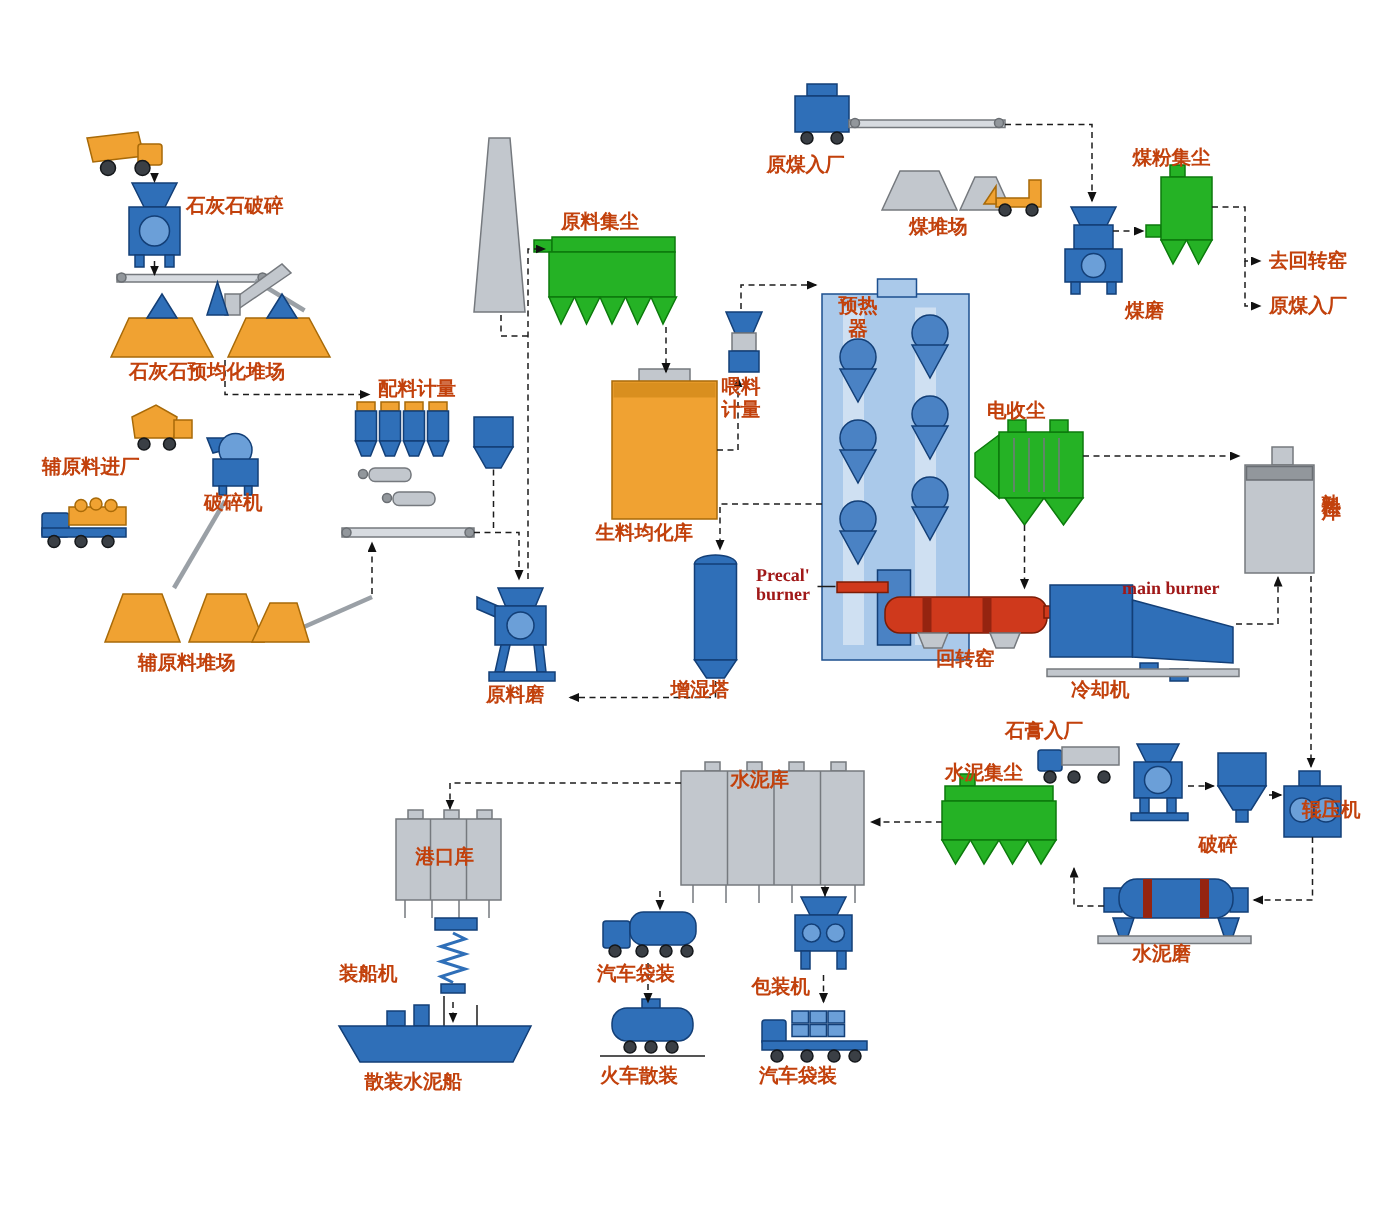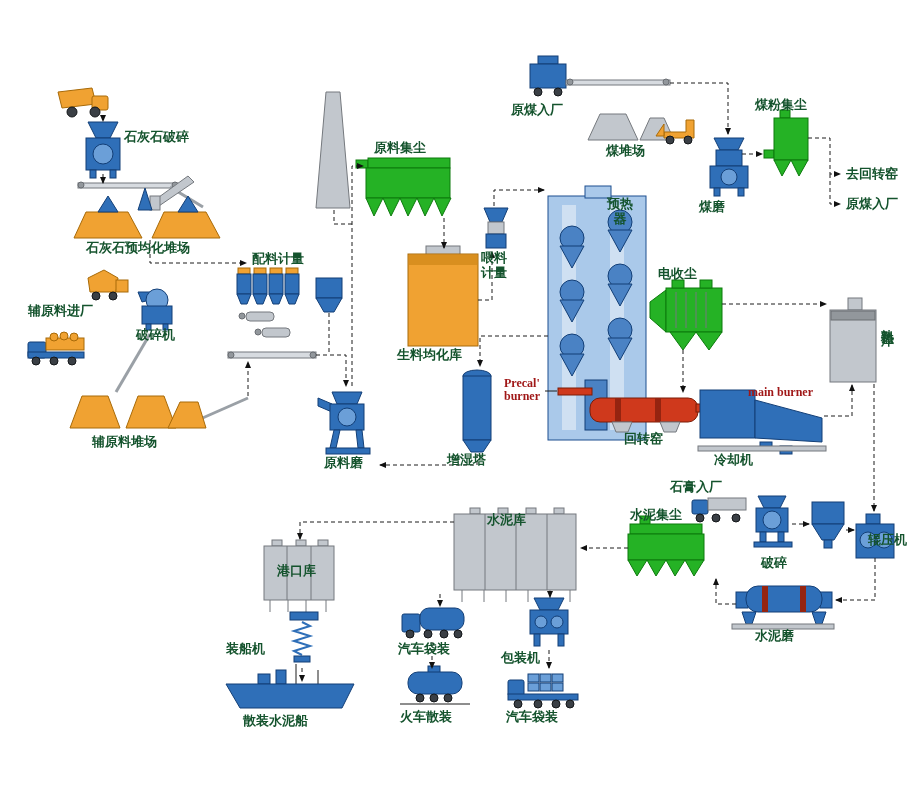--- a/index.html
+++ b/index.html
@@ -1,19 +1,19 @@
 <!DOCTYPE html>
 <html><head>
 <meta charset="utf-8">
 <style>
   html,body{margin:0;padding:0;background:#ffffff;}
   #stage{position:relative;width:921px;height:809px;background:#ffffff;overflow:hidden;
          font-family:"Liberation Sans",sans-serif;}
   #stage svg{position:absolute;left:0;top:0;z-index:1;}
-  .lbl{position:absolute;z-index:2;font:bold 13px "Liberation Sans",sans-serif;color:#14532d;
+  .lbl{position:absolute;z-index:2;font:bold 13px "Liberation Sans",sans-serif;color:#c2410c;
        line-height:15px;white-space:nowrap;}
   .lbl.wrap{white-space:normal;text-align:center;}
   .lbl.vert{writing-mode:vertical-rl;letter-spacing:2px;}
   .lbl.en{font:bold 12px "Liberation Serif",serif;color:#a01818;white-space:pre-line;line-height:13px;}
   
   .blue{fill:#2f6fb8;stroke:#133f77;stroke-width:1}
   .blue2{fill:#6b9fd8;stroke:#133f77;stroke-width:1}
   .lblue{fill:#aac9ea;stroke:#1c4f8f;stroke-width:1}
   .llblue{fill:#cfe0f2;stroke:none}
   .cyc{fill:#4a82c4;stroke:#133f77;stroke-width:1}
@@ -436,37 +436,37 @@
 <div class="lbl" style="left:86px;top:240px">石灰石预均化堆场</div>
 <div class="lbl" style="left:252px;top:251px">配料计量</div>
 <div class="lbl" style="left:28px;top:303px">辅原料进厂</div>
 <div class="lbl" style="left:136px;top:327px">破碎机</div>
 <div class="lbl" style="left:92px;top:434px">辅原料堆场</div>
 <div class="lbl" style="left:374px;top:140px">原料集尘</div>
 <div class="lbl" style="left:397px;top:347px">生料均化库</div>
 <div class="lbl wrap" style="left:479px;top:250px;width:30px">喂料计量</div>
 <div class="lbl" style="left:324px;top:455px">原料磨</div>
 <div class="lbl" style="left:447px;top:452px">增湿塔</div>
-<div class="lbl wrap" style="left:604px;top:196px;width:32px">预热器</div>
+<div class="lbl wrap" style="left:556px;top:196px;width:32px">预热器</div>
 <div class="lbl" style="left:511px;top:102px">原煤入厂</div>
 <div class="lbl" style="left:606px;top:143px">煤堆场</div>
 <div class="lbl" style="left:755px;top:97px">煤粉集尘</div>
-<div class="lbl" style="left:699px;top:199px">煤磨</div>
+<div class="lbl" style="left:750px;top:199px">煤磨</div>
 <div class="lbl" style="left:846px;top:166px">去回转窑</div>
 <div class="lbl" style="left:846px;top:196px">原煤入厂</div>
 <div class="lbl" style="left:658px;top:266px">电收尘</div>
 <div class="lbl vert" style="left:880px;top:318px">熟料库</div>
 <div class="lbl" style="left:624px;top:431px">回转窑</div>
 <div class="lbl" style="left:714px;top:452px">冷却机</div>
 <div class="lbl en" style="left:504px;top:377px">Precal'
 burner</div>
 <div class="lbl en" style="left:748px;top:386px">main burner</div>
 <div class="lbl" style="left:670px;top:479px">石膏入厂</div>
 <div class="lbl" style="left:630px;top:507px">水泥集尘</div>
-<div class="lbl" style="left:761px;top:555px">破碎</div>
+<div class="lbl" style="left:799px;top:555px">破碎</div>
 <div class="lbl" style="left:868px;top:532px">辊压机</div>
 <div class="lbl" style="left:755px;top:628px">水泥磨</div>
 <div class="lbl" style="left:487px;top:512px">水泥库</div>
 <div class="lbl" style="left:277px;top:563px">港口库</div>
 <div class="lbl" style="left:226px;top:641px">装船机</div>
 <div class="lbl" style="left:243px;top:713px">散装水泥船</div>
 <div class="lbl" style="left:398px;top:641px">汽车袋装</div>
 <div class="lbl" style="left:400px;top:709px">火车散装</div>
 <div class="lbl" style="left:501px;top:650px">包装机</div>
 <div class="lbl" style="left:506px;top:709px">汽车袋装</div>

